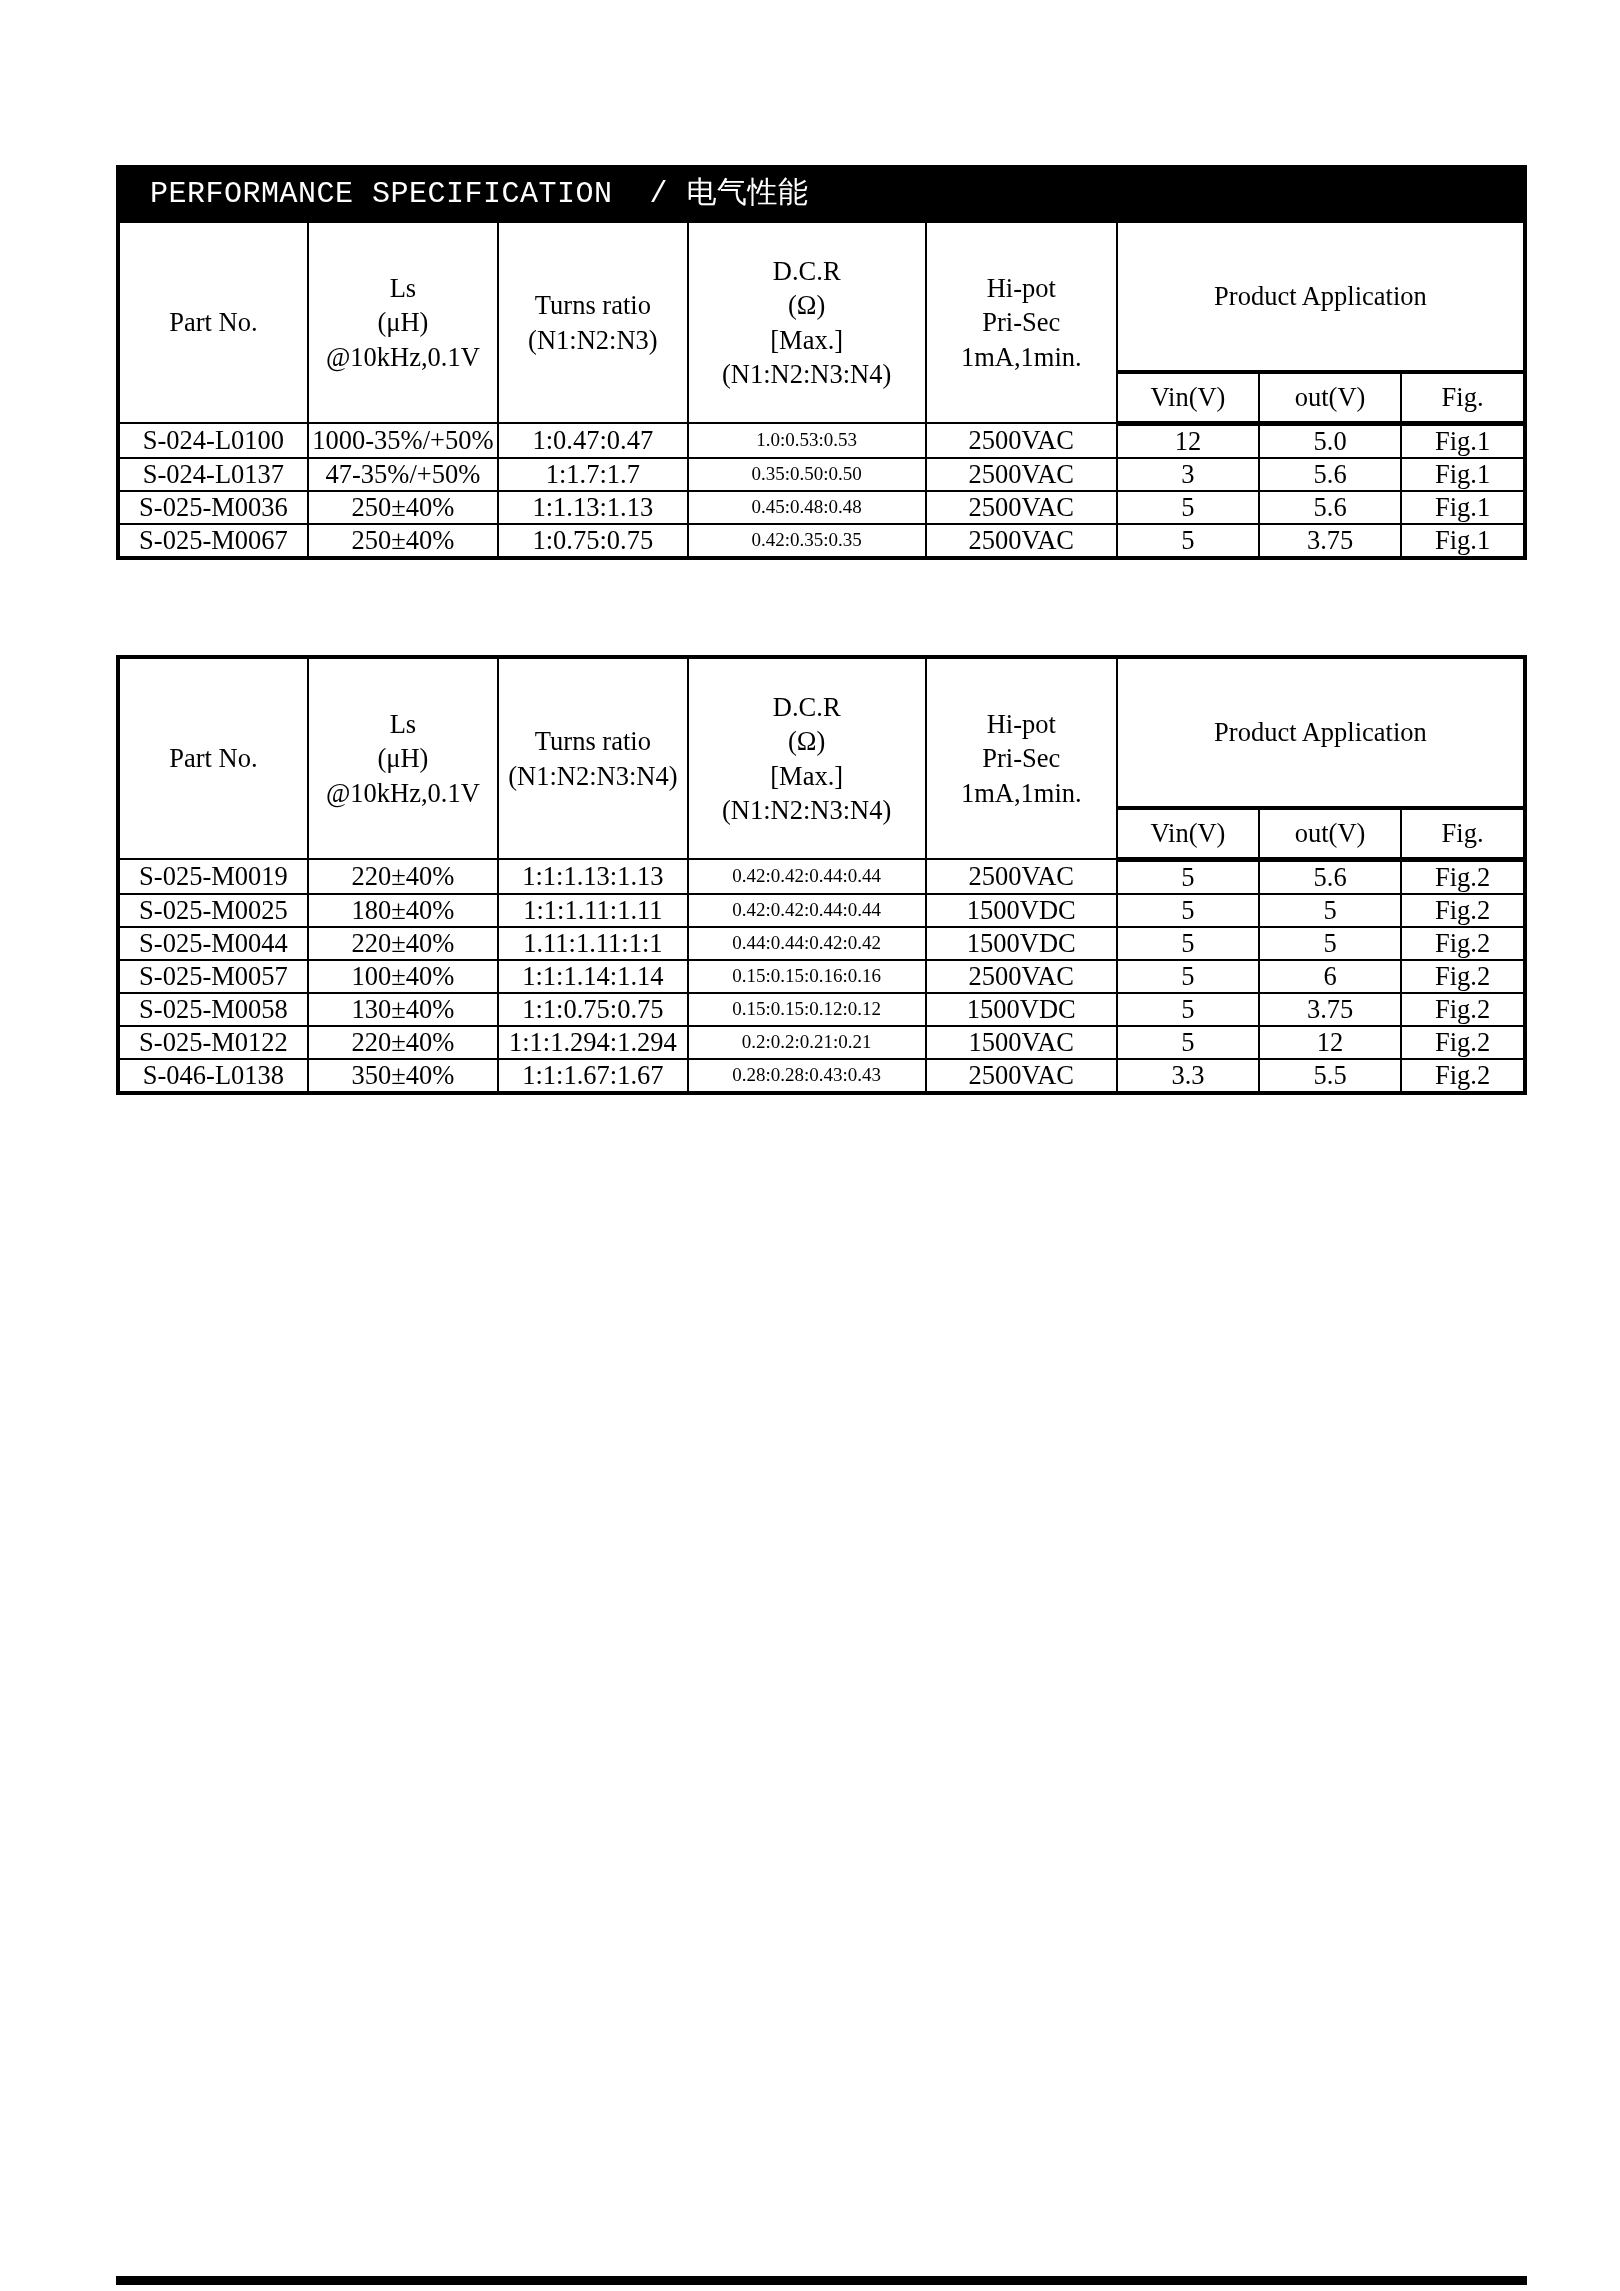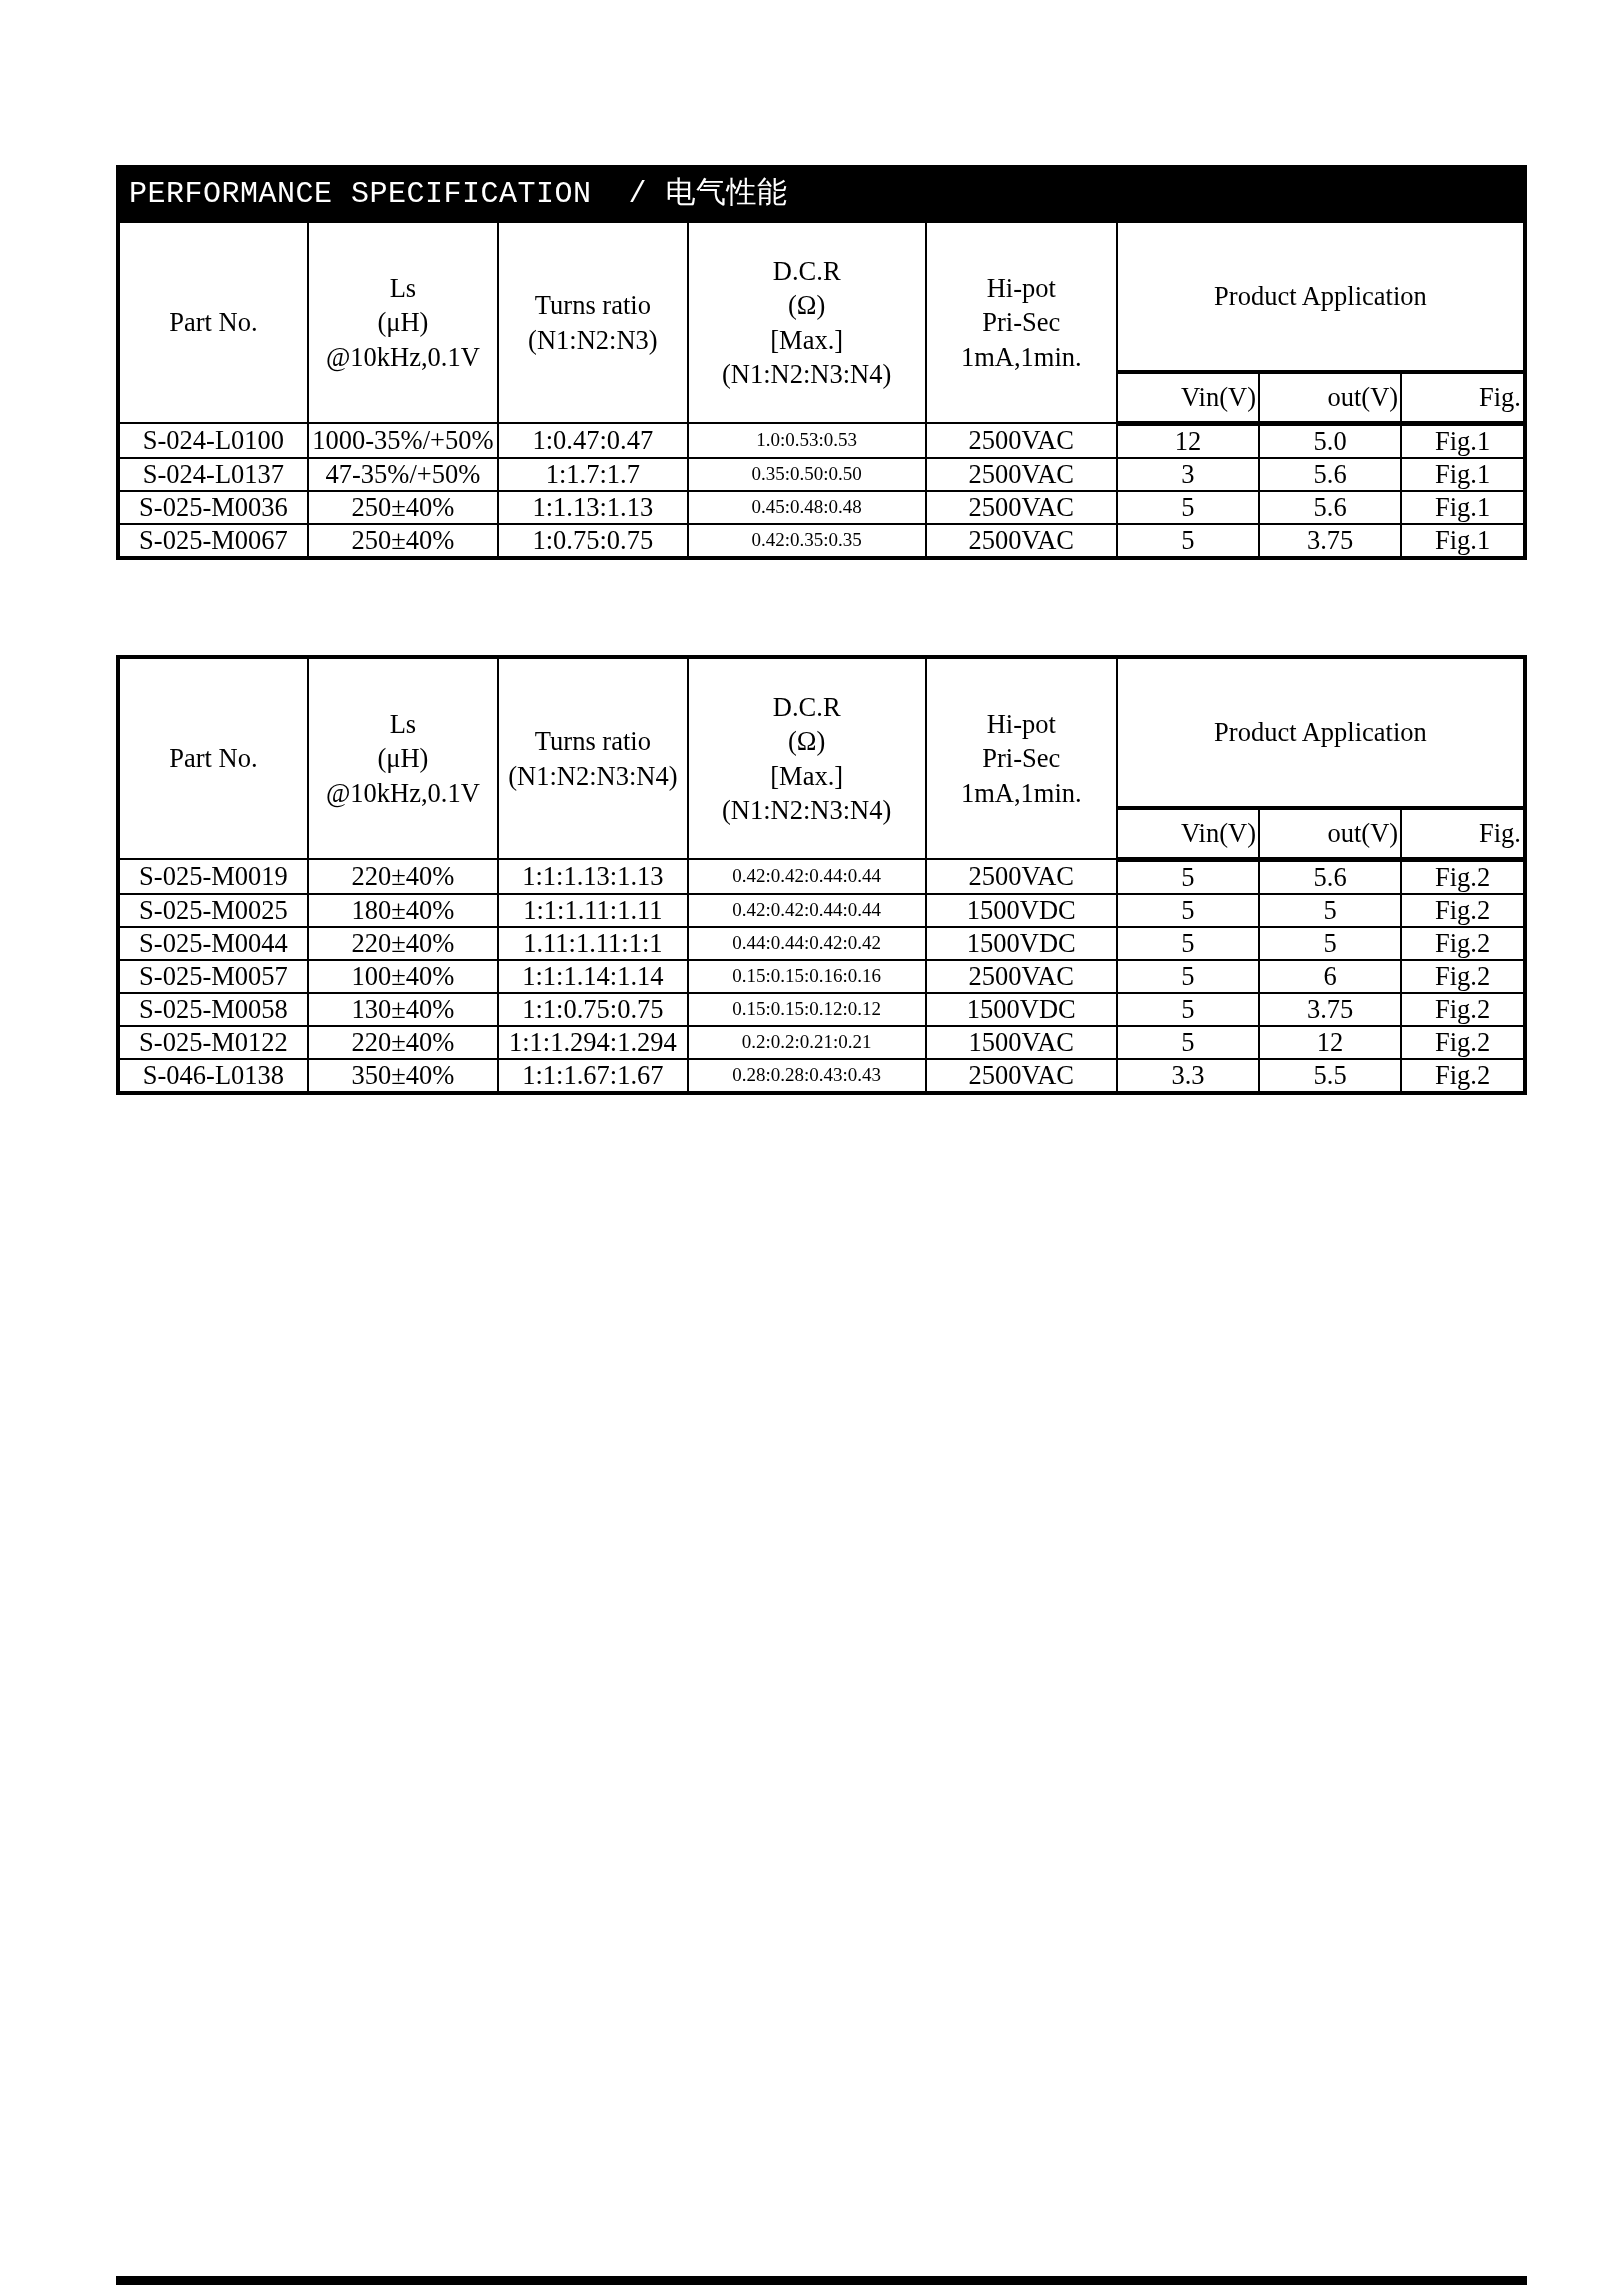--- a/index.html
+++ b/index.html
@@ -13,21 +13,21 @@
   }
   .title-bar {
     position:absolute;
     left:116px; top:165px;
     width:1411px; height:54px;
     background:#000000;
     color:#ffffff;
     display:flex;
     align-items:center;
     box-sizing:border-box;
-    padding-left:13px;
+    padding-left:34px;
     font-family:"Liberation Mono", monospace;
     font-size:30px;
     letter-spacing:0.5px;
     white-space:pre;
   }
   table.spec {
     position:absolute;
     left:116px;
     width:1411px;
     border-collapse:collapse;
@@ -50,21 +50,21 @@
     font-size:26.5px;
     line-height:1.3;
     white-space:pre-line;
   }
   .spec tr.main-header-row { height:151px; }
   .spec tr.sub-header-row  { height:51px; }
   .spec tbody tr { height:33px; }
   .spec tbody td { font-size:26.5px; white-space:nowrap; }
   .spec tbody td.dcr-cell { font-size:19px; }
   .spec th.pa-cell { border-bottom:4.9px solid #000; }
-  .spec tr.sub-header-row th { border-bottom:5.9px solid #000;text-align:right; }
+  .spec tr.sub-header-row th { border-bottom:5.9px solid #000; }
   .footer-bar {
     position:absolute;
     left:116px; top:2276px;
     width:1411px; height:8.8px;
     background:#000000;
   }
 </style>
 </head>
 <body>
 

